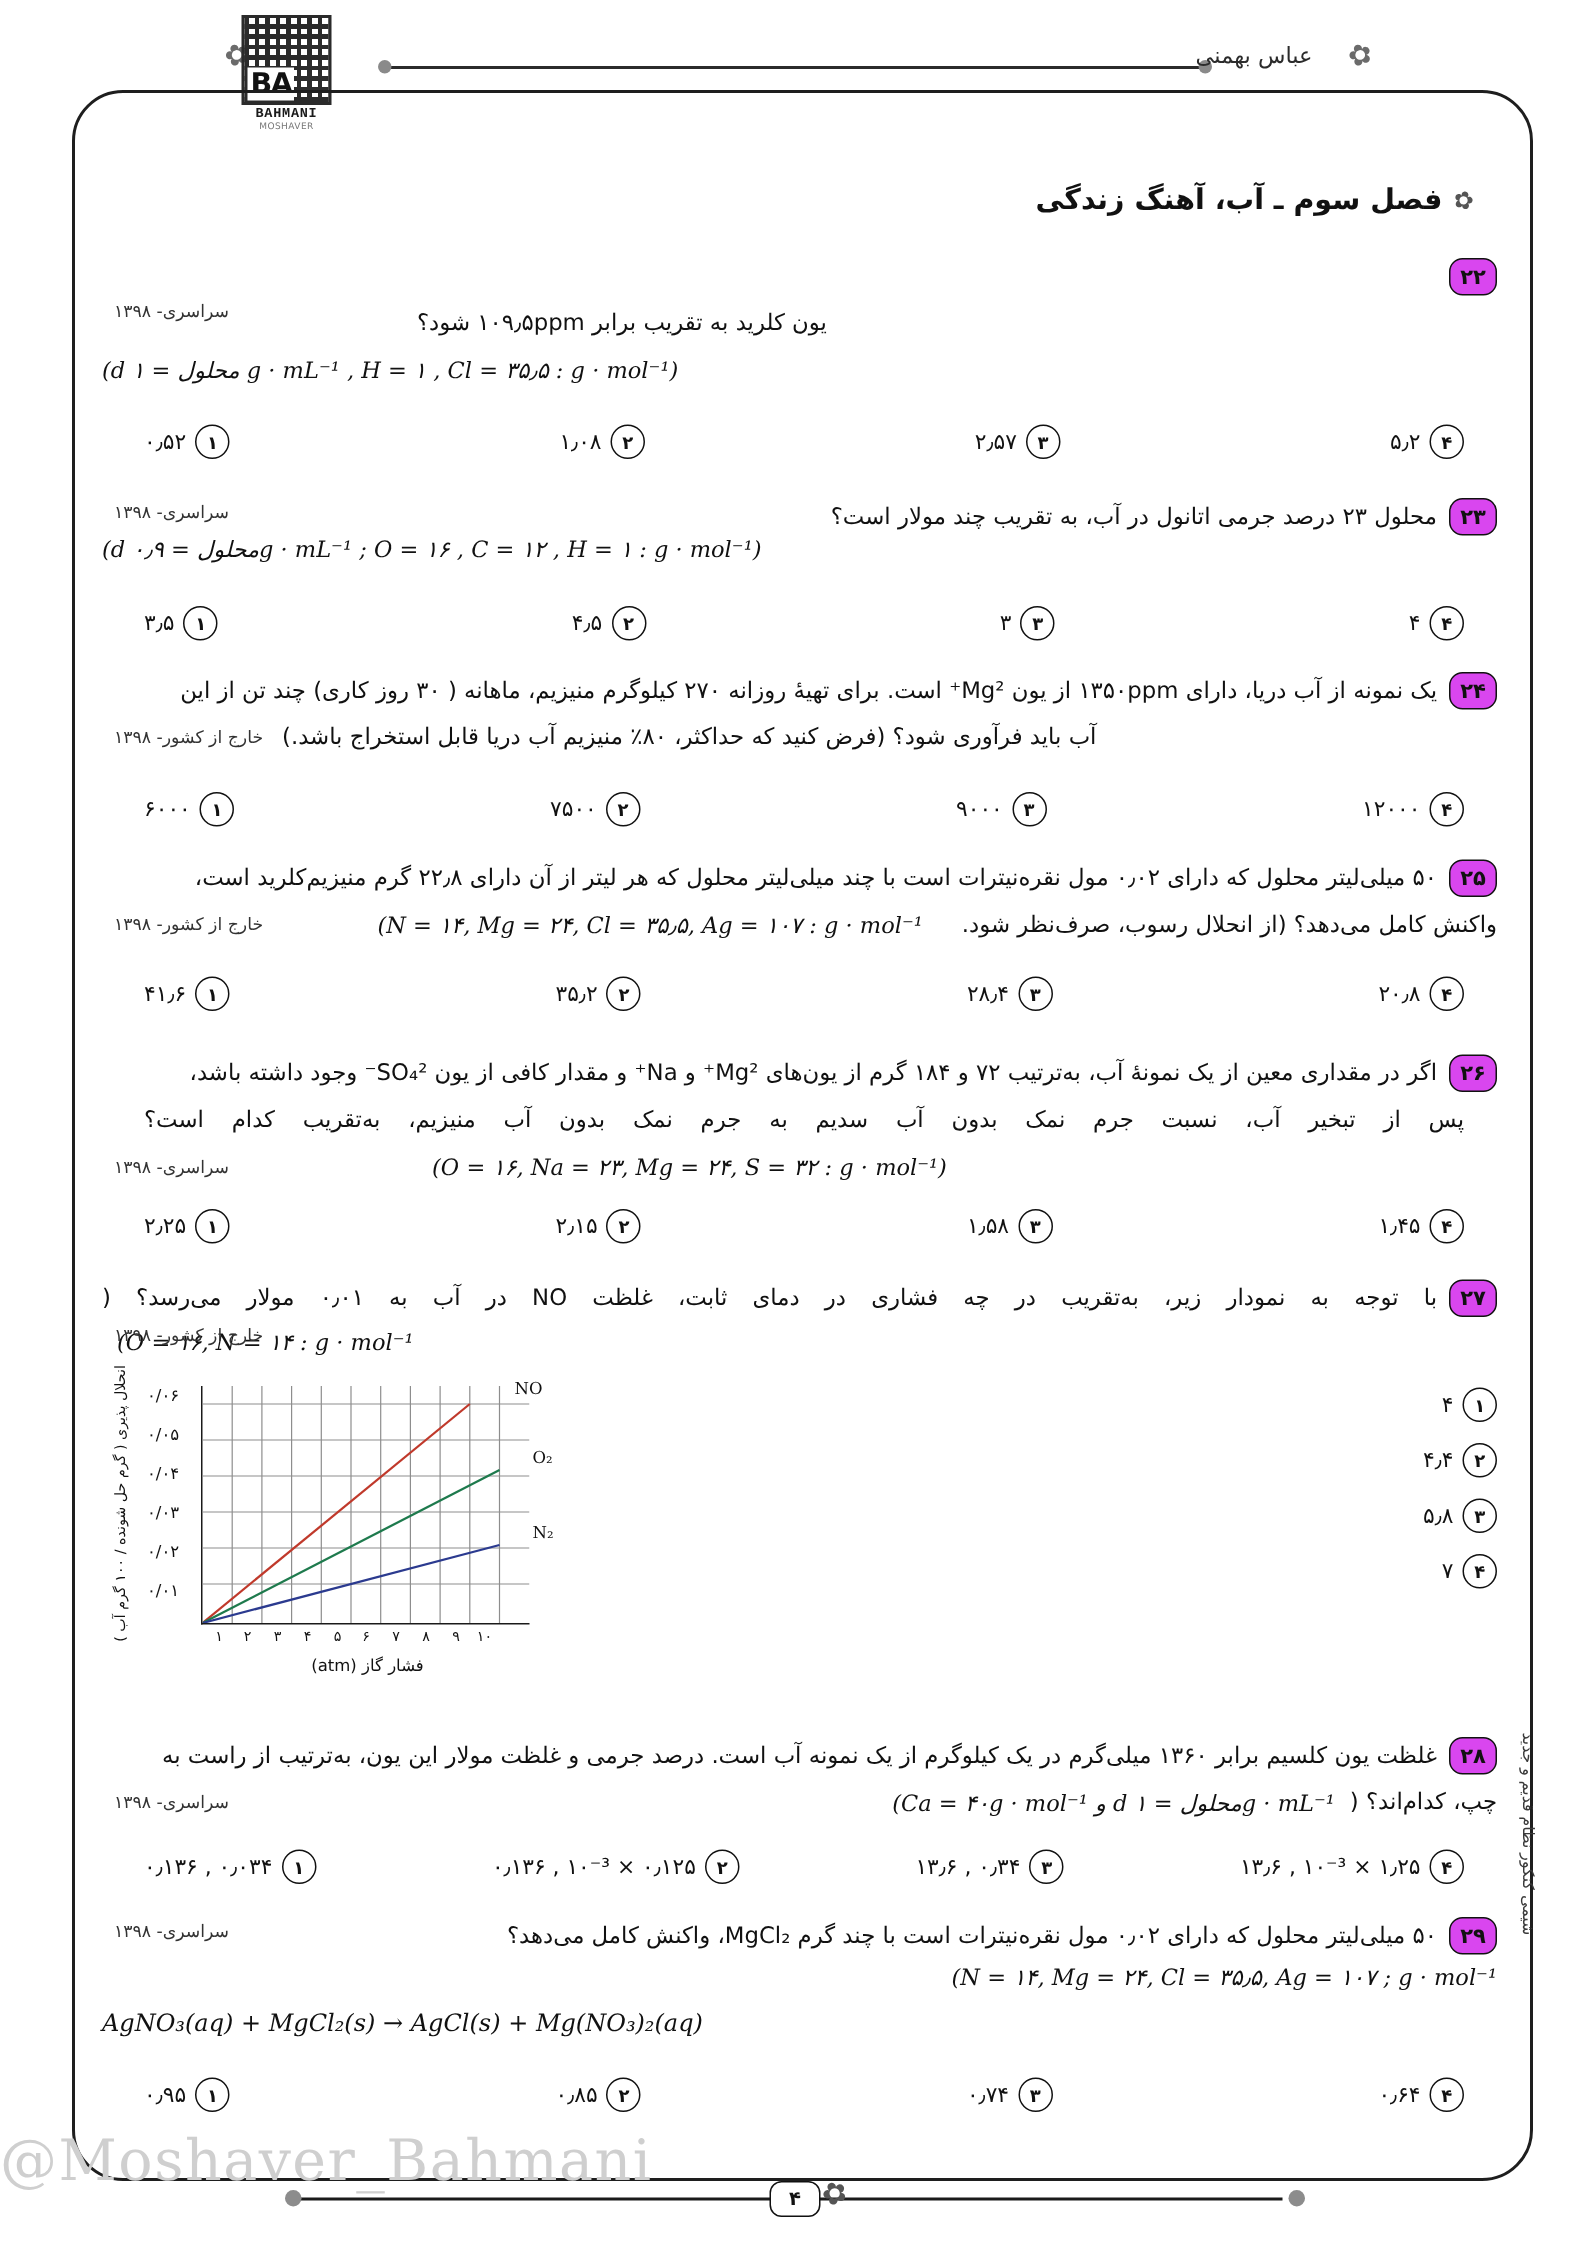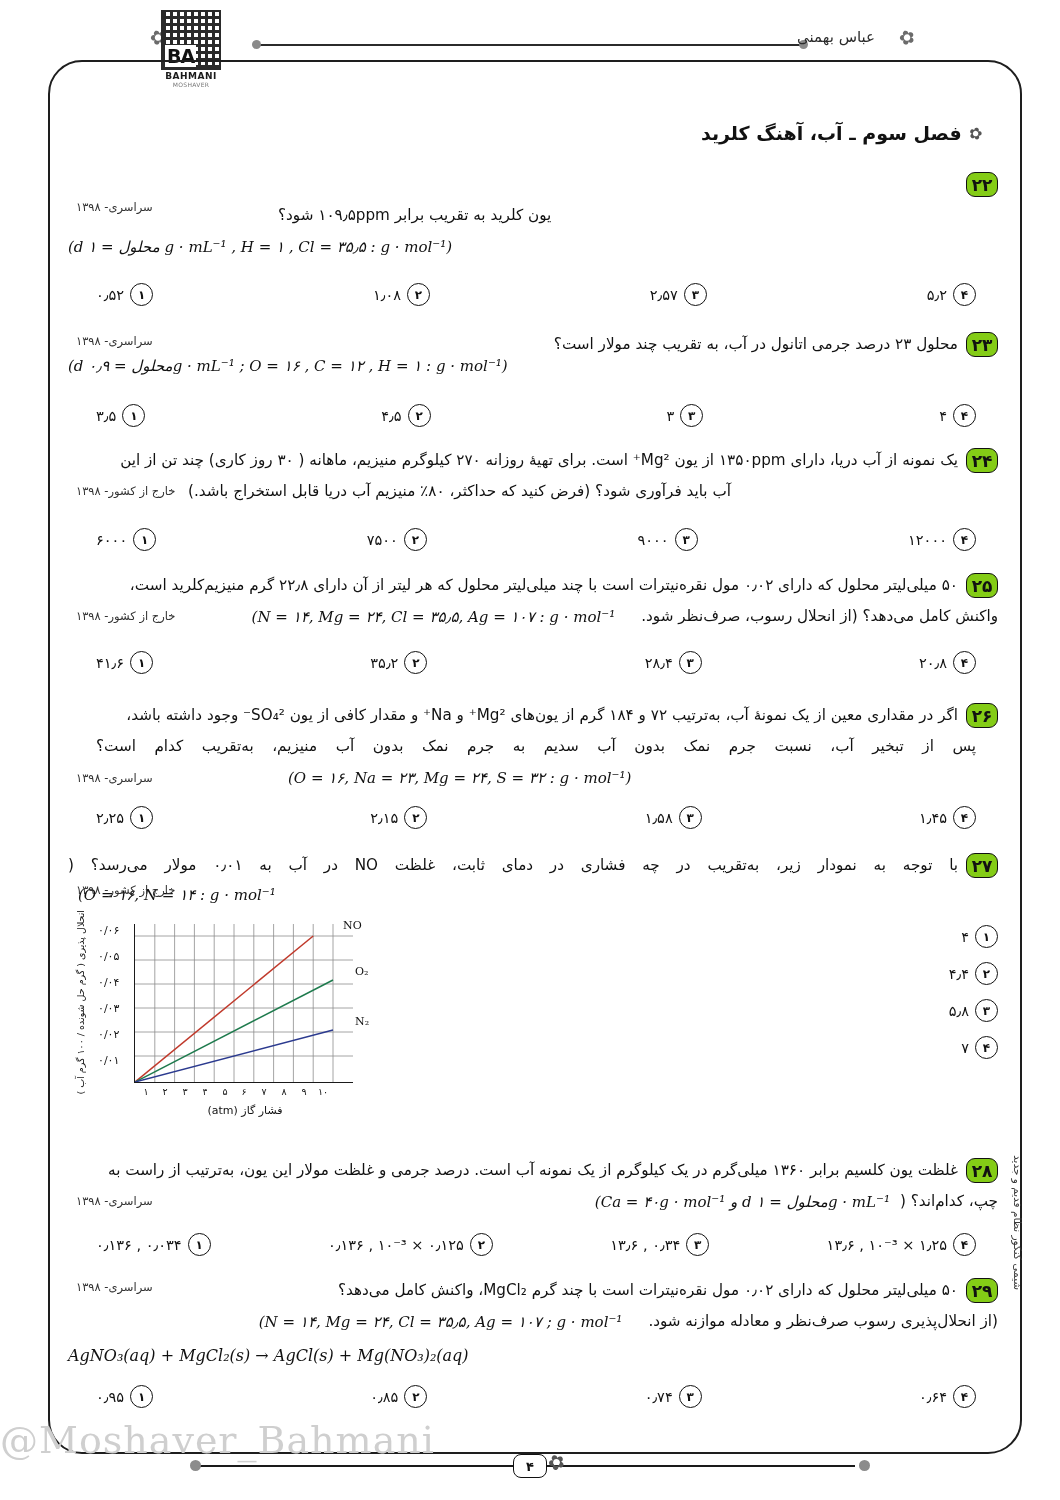--- a/index.html
+++ b/index.html
@@ -30,40 +30,40 @@
     background:
       repeating-linear-gradient(0deg,#2b2b2b 0 3px,transparent 3px 7px),
       repeating-linear-gradient(90deg,#2b2b2b 0 3px,transparent 3px 7px);
     border:2px solid #2b2b2b;position:relative;
   }
   #logo-initials{
     position:absolute;left:2px;bottom:1px;font-size:19px;font-weight:bold;
     color:#111;background:#fff;padding:0 2px;letter-spacing:-1px;
     font-family:"DejaVu Sans",sans-serif;
   }
-  #logo-word{font-size:9px;font-weight:bold;letter-spacing:.5px;margin-top:1px;color:#1b1b1b;}
+  #logo-word{font-size:9px;font-weight:bold;letter-spacing:.5px;margin-top:1px;color:#1b1b1b;font-family:Liberation Mono, monospace;}
   #logo-sub{font-size:6px;letter-spacing:.3px;color:#777;}
   
   #page-frame{
     position:absolute;left:48px;top:60px;width:970px;height:1390px;
     border:2px solid #1e1e1e;border-radius:34px;
   }
   
   #chapter-title-row{
     position:absolute;right:78px;top:122px;display:flex;align-items:center;gap:7px;
   }
   #chapter-title{font-size:19px;font-weight:bold;color:#111;}
   #chapter-leaf{font-size:16px;color:#555;transform:rotate(15deg);}
   
   .q-block{position:absolute;right:62px;width:930px;}
   .q-line{display:flex;align-items:flex-start;justify-content:flex-start;gap:8px;}
   .q-num{
     flex:0 0 auto;min-width:30px;height:23px;border:1.6px solid #111;border-radius:9px;
-    display:flex;align-items:center;justify-content:center;font-size:17px;font-weight:bold;
-    background:#84cc16;
+    display:flex;align-items:center;justify-content:center;font-size:14px;font-weight:bold;
+    background:#d946ef;
   }
   .q-text{font-size:15.2px;line-height:1.65;text-align:justify;}
   .q-text2{font-size:15.2px;line-height:1.65;}
   .givens{
     font-family:"DejaVu Serif","Liberation Serif",serif;font-style:italic;
     font-size:15px;direction:ltr;display:inline-block;
   }
   .src-tag{
     position:absolute;left:8px;font-size:11.5px;color:#333;white-space:nowrap;
   }
@@ -142,21 +142,21 @@
     </div>
     <div id="logo-word">BAHMANI</div>
     <div id="logo-sub">MOSHAVER</div>
   </div>
 </div>
 
 <div id="page-frame"></div>
 
 <div id="chapter-title-row">
   <span id="chapter-leaf">✿</span>
-  <span id="chapter-title">فصل سوم ـ آب، آهنگ کلرید</span>
+  <span id="chapter-title">فصل سوم ـ آب، آهنگ زندگی</span>
 </div>
 
 <div class="q-block" style="top:172px">
   <div class="q-line">
     <span class="q-num">۲۲</span>
   </div>
   <div class="q-text2" style="margin-top:6px;text-align:left;padding-left:210px">یون کلرید به تقریب برابر ۱۰۹٫۵ppm شود؟</div>
   <div class="src-tag" style="top:28px">سراسری- ۱۳۹۸</div>
   <div class="givens" style="margin-top:10px;float:left">(d محلول = ۱ g · mL⁻¹ , H = ۱ , Cl = ۳۵٫۵ : g · mol⁻¹)</div>
 </div>
@@ -403,21 +403,20 @@
     <span class="opt-val">۱٫۲۵ × ۱۰⁻³ , ۱۳٫۶</span>
   </div>
 </div>
 
 <div class="q-block" style="top:1278px">
   <div class="q-line" style="justify-content:flex-start">
     <span class="q-num">۲۹</span>
     <span class="q-text">۵۰ میلی‌لیتر محلول که دارای ۰٫۰۲ مول نقره‌نیترات است با چند گرم MgCl₂، واکنش کامل می‌دهد؟</span>
   </div>
   <div style="margin-top:6px;display:flex;flex-direction:row;align-items:center;justify-content:flex-start;gap:26px">
-    <span class="q-text2">(از انحلال‌پذیری رسوب صرف‌نظر و معادله موازنه شود.</span>
     <span class="givens">(N = ۱۴, Mg = ۲۴, Cl = ۳۵٫۵, Ag = ۱۰۷ ; g · mol⁻¹</span>
   </div>
   <div class="src-tag" style="top:2px">سراسری- ۱۳۹۸</div>
   <div class="givens" style="margin-top:12px;float:left;font-size:16px">AgNO₃(aq) + MgCl₂(s) → AgCl(s) + Mg(NO₃)₂(aq)</div>
 </div>
 <div class="opts" style="position:absolute;right:62px;top:1385px">
   <div class="opt">
     <span class="opt-num">۱</span>
     <span class="opt-val">۰٫۹۵</span>
   </div>

